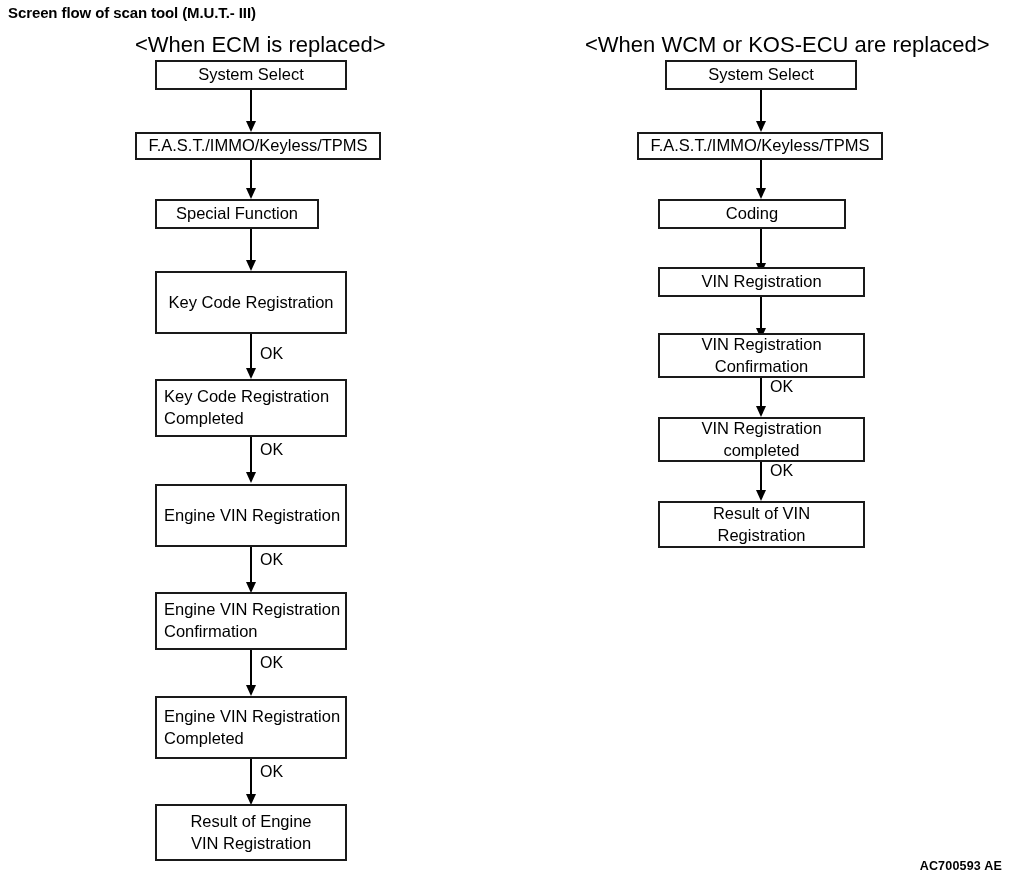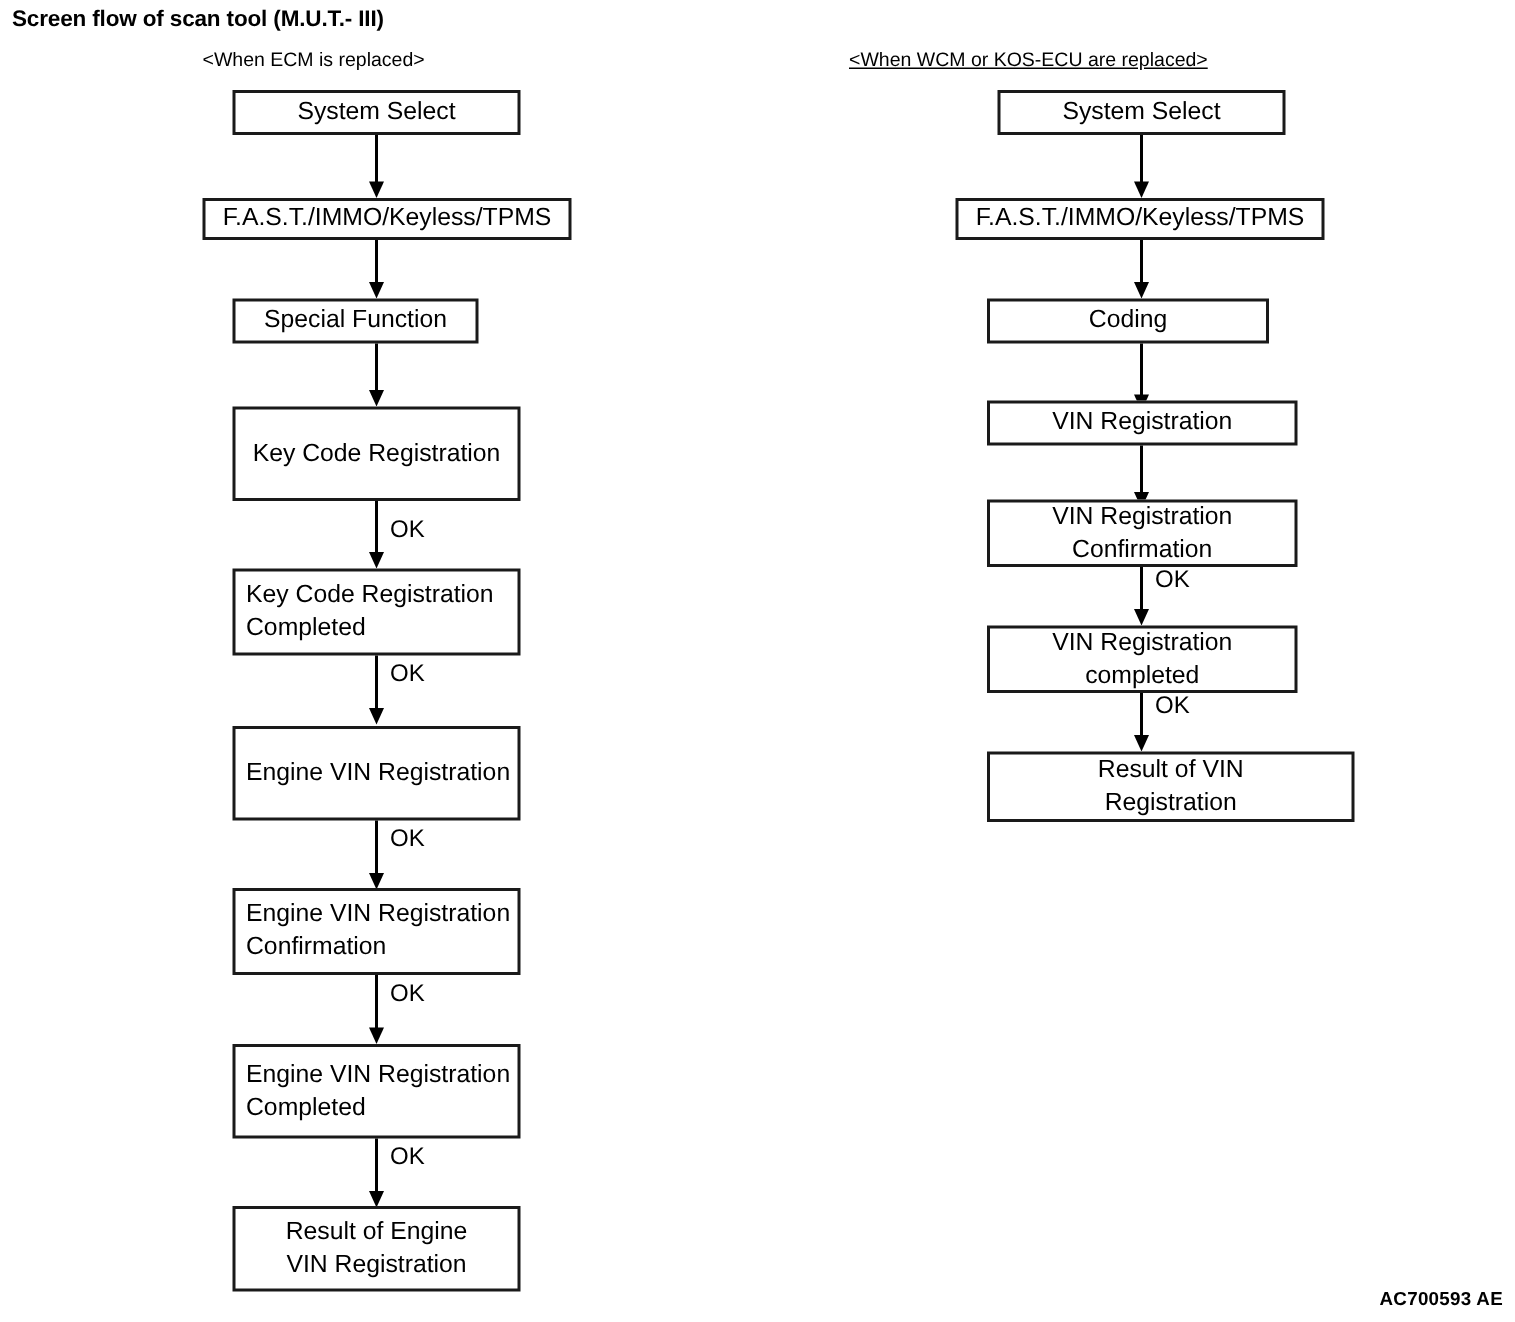--- a/index.html
+++ b/index.html
@@ -21,25 +21,25 @@
     left: 8px;
     top: 4px;
     font-size: 15px;
     font-weight: bold;
     letter-spacing: -0.1px;
     white-space: nowrap;
   }
 
   .column-heading {
     position: absolute;
-    font-size: 13px;
+    font-size: 22px;
     white-space: nowrap;
   }
   #heading-left  { left: 135px; top: 32px; }
-  #heading-right { left: 566px; top: 32px; text-decoration: underline; }
+  #heading-right { left: 585px; top: 32px; }
 
   .node {
     position: absolute;
     box-sizing: border-box;
     border: 2px solid #1a1a1a;
     background: #ffffff;
     display: flex;
     flex-direction: column;
     justify-content: center;
     font-size: 16.5px;
@@ -181,18 +181,18 @@
 <div class="edge-label" style="left:770px; top:378px;">OK</div>
 
 <div class="node center" style="left:658px; top:417px; width:207px; height:45px;">
   <span class="node-text">VIN Registration
 completed</span>
 </div>
 <div class="connector" style="left:760px; top:462px; height:31px;"></div>
 <div class="arrowhead" style="left:755.5px; top:490px;"></div>
 <div class="edge-label" style="left:770px; top:462px;">OK</div>
 
-<div class="node center" style="left:658px; top:501px; width:245px; height:47px;">
+<div class="node center" style="left:658px; top:501px; width:207px; height:47px;">
   <span class="node-text">Result of VIN
 Registration</span>
 </div>
 
 <div id="diagram-code">AC700593 AE</div>
 
 </body></html>

